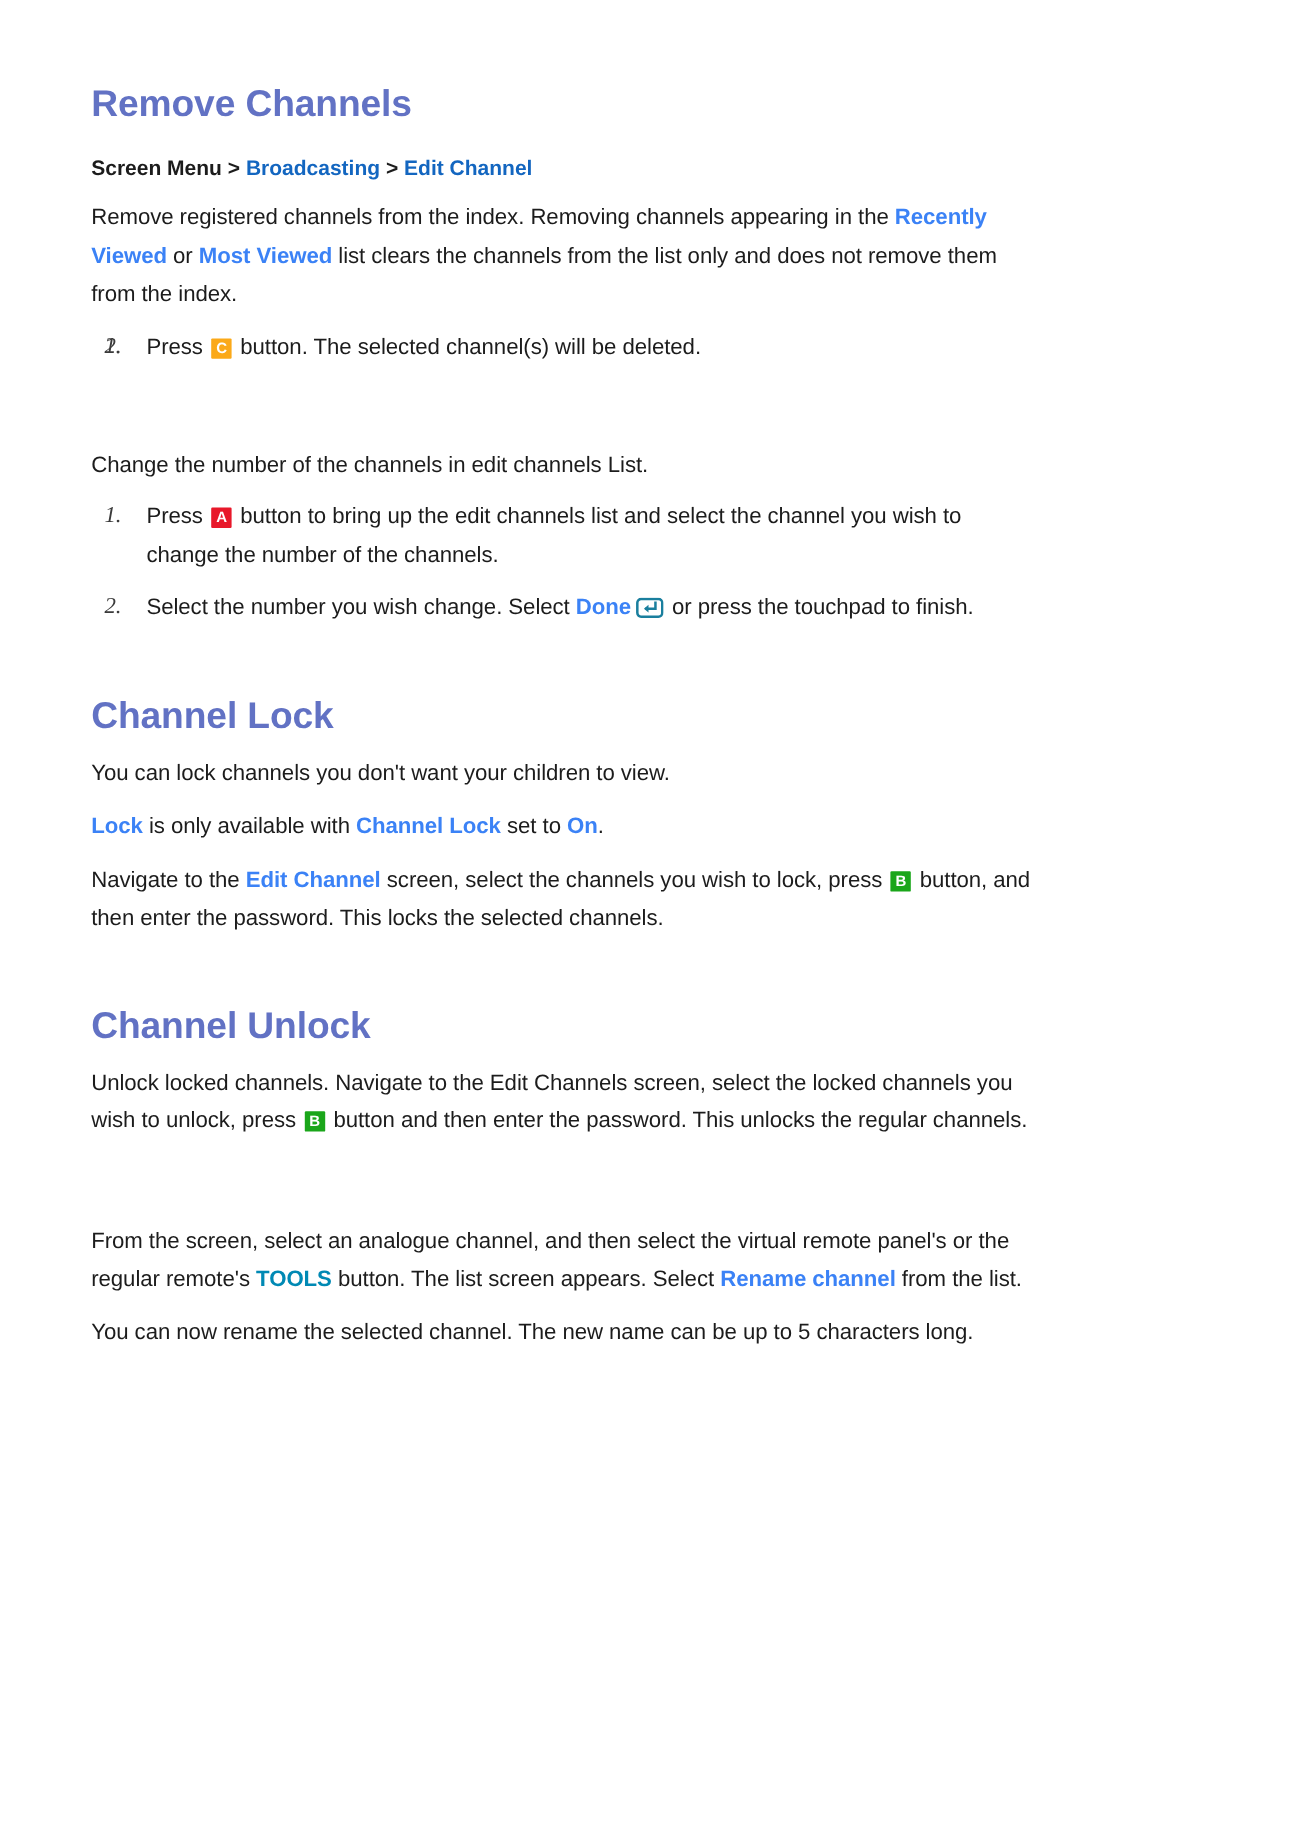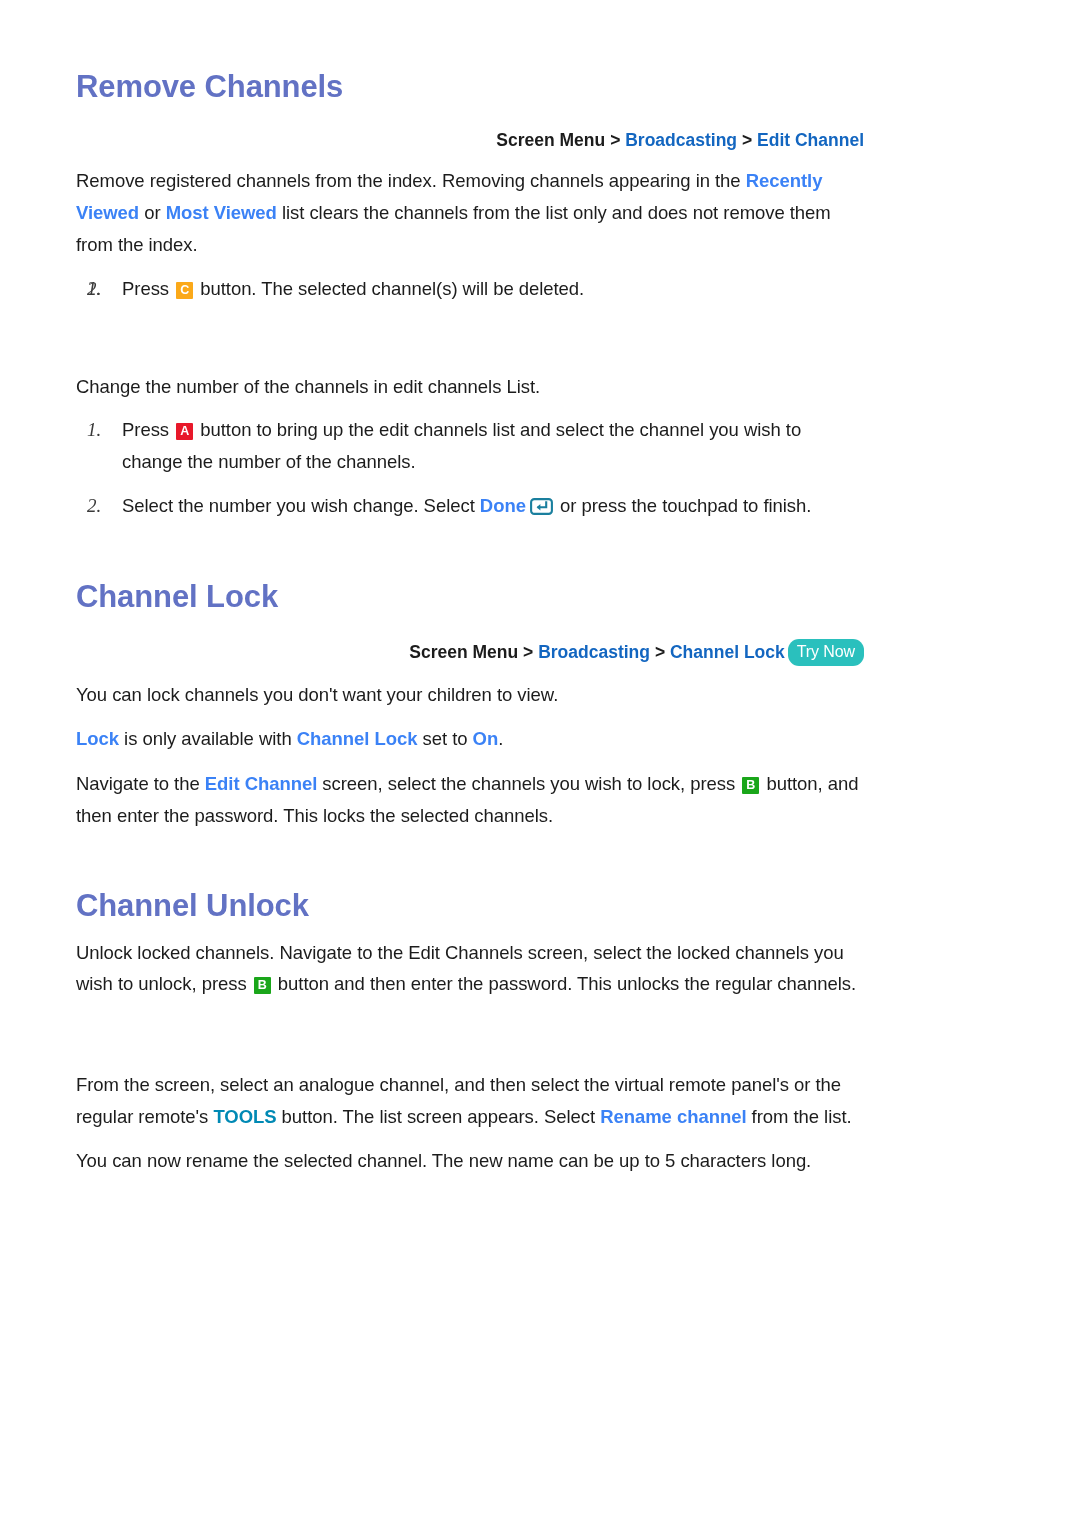--- a/index.html
+++ b/index.html
@@ -39,21 +39,20 @@
   .sec.unlock     { padding-top: 57px; }
   .sec.rename     { padding-top: 56px; }
 
   
   .breadcrumb {
     font-size: 17.5px;
     font-weight: bold;
     color: #1c1c1c;
     margin-top: 24px;
     line-height: 1.35;
-    text-align: right;
   }
   .breadcrumb .crumb-link { color: #1366c0; font-weight: bold; }
   .breadcrumb .sep { color: #1c1c1c; font-weight: bold; }
 
   
   p.body {
     font-size: 18.5px;
     line-height: 1.72;
     color: #1c1c1c;
     margin: 13px 0 0 0;
@@ -165,27 +164,20 @@
               <rect x="1.1" y="1.1" width="20.8" height="14.8" rx="3.2" ry="3.2" fill="none" stroke="#1a7f9e" stroke-width="2.1"></rect>
               <path d="M16.2 4.3 L16.2 9.2 L8.6 9.2" fill="none" stroke="#1a7f9e" stroke-width="2.1" stroke-linecap="square"></path>
               <path d="M10.4 6.0 L6.6 9.2 L10.4 12.4 Z" fill="#1a7f9e"></path>
             </svg></span><span> or press the touchpad to finish.</span></li>
     </ol>
   </section>
 
   <section class="sec lock">
     <h1 class="section-title">Channel Lock</h1>
 
-    <div class="breadcrumb">
-      <span>Screen Menu</span>
-      <span class="sep">&gt;</span>
-      <span class="crumb-link">Broadcasting</span>
-      <span class="sep">&gt;</span>
-      <span class="crumb-link">Channel Lock</span><span class="trynow">Try Now</span>
-    </div>
 
     <p class="body">You can lock channels you don't want your children to view.</p>
 
     <p class="body"><span class="lnk">Lock</span><span> is only available with </span><span class="lnk">Channel Lock</span><span> set to </span><span class="lnk">On</span><span>.</span></p>
 
     <p class="body"><span>Navigate to the </span><span class="lnk">Edit Channel</span><span> screen, select the channels you wish to lock, press </span><span class="key b">B</span><span> button, and then enter the password. This locks the selected channels.</span></p>
   </section>
 
   <section class="sec unlock">
     <h1 class="section-title">Channel Unlock</h1>

